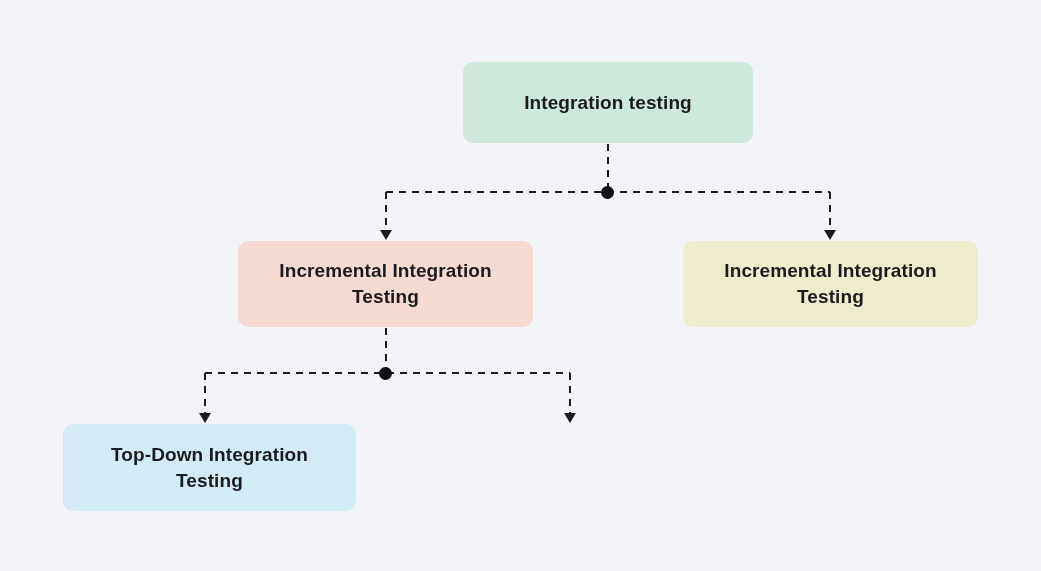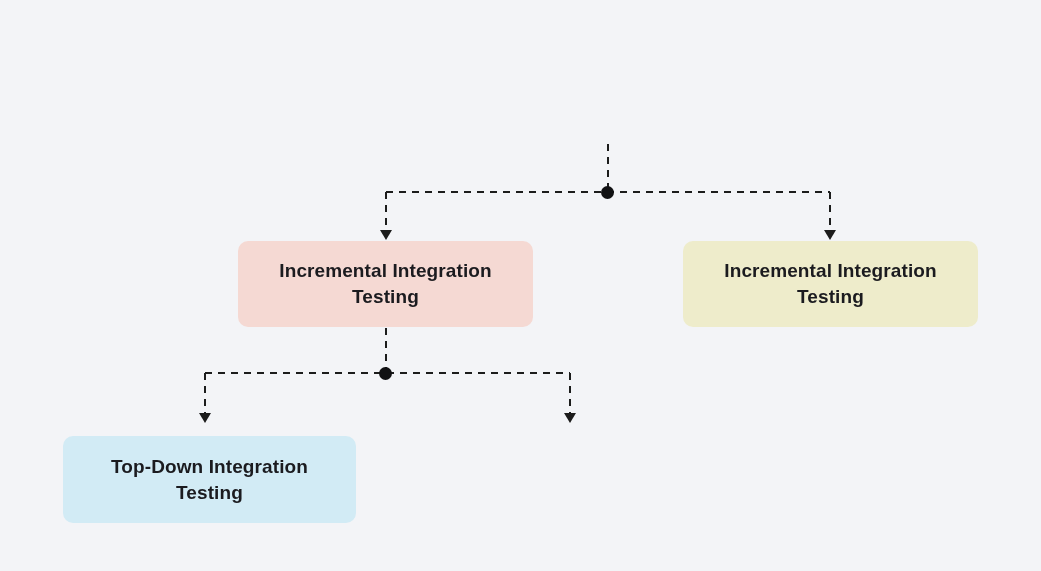--- a/index.html
+++ b/index.html
@@ -26,21 +26,21 @@
     font-weight: 600;
     line-height: 26px;
     color: #1b1b1f;
     letter-spacing: 0.1px;
     padding: 0 28px;
     box-sizing: border-box;
   }
   .node-root      { left: 463px; top: 62px;  width: 290px; height: 81px; }
   .node-inc-left  { left: 238px; top: 241px; width: 295px; height: 86px; }
   .node-inc-right { left: 683px; top: 241px; width: 295px; height: 86px; }
-  .node-topdown   { left: 63px;  top: 436px; width: 293px; height: 87px; }
+  .node-topdown   { left: 63px;  top: 424px; width: 293px; height: 87px; }
   .node-bottomup  { left: 416px; top: 424px; width: 294px; height: 87px; }
 
   
   .hline {
     position: absolute;
     height: 2px;
     background: repeating-linear-gradient(to right, #1c1c1c 0 7px, transparent 7px 13px);
   }
   .vline {
     position: absolute;
@@ -93,20 +93,23 @@
   <div class="arrow-down a-inc-right"></div>
 
   <div class="vline v-inc-down"></div>
   <div class="hline h2"></div>
   <div class="junction-dot dot2"></div>
   <div class="vline v-drop-td"></div>
   <div class="vline v-drop-bu"></div>
   <div class="arrow-down a-topdown"></div>
   <div class="arrow-down a-bottomup"></div>
 
+  <div class="node node-root" style="background-color: rgb(207, 232, 220);">
+    <span>Integration testing</span>
+  </div>
 
   <div class="node node-inc-left" style="background-color: rgb(245, 217, 211);">
     <span>Incremental Integration Testing</span>
   </div>
 
   <div class="node node-inc-right" style="background-color: rgb(238, 236, 203);">
     <span>Incremental Integration Testing</span>
   </div>
 
   <div class="node node-topdown" style="background-color: rgb(210, 235, 245);">

